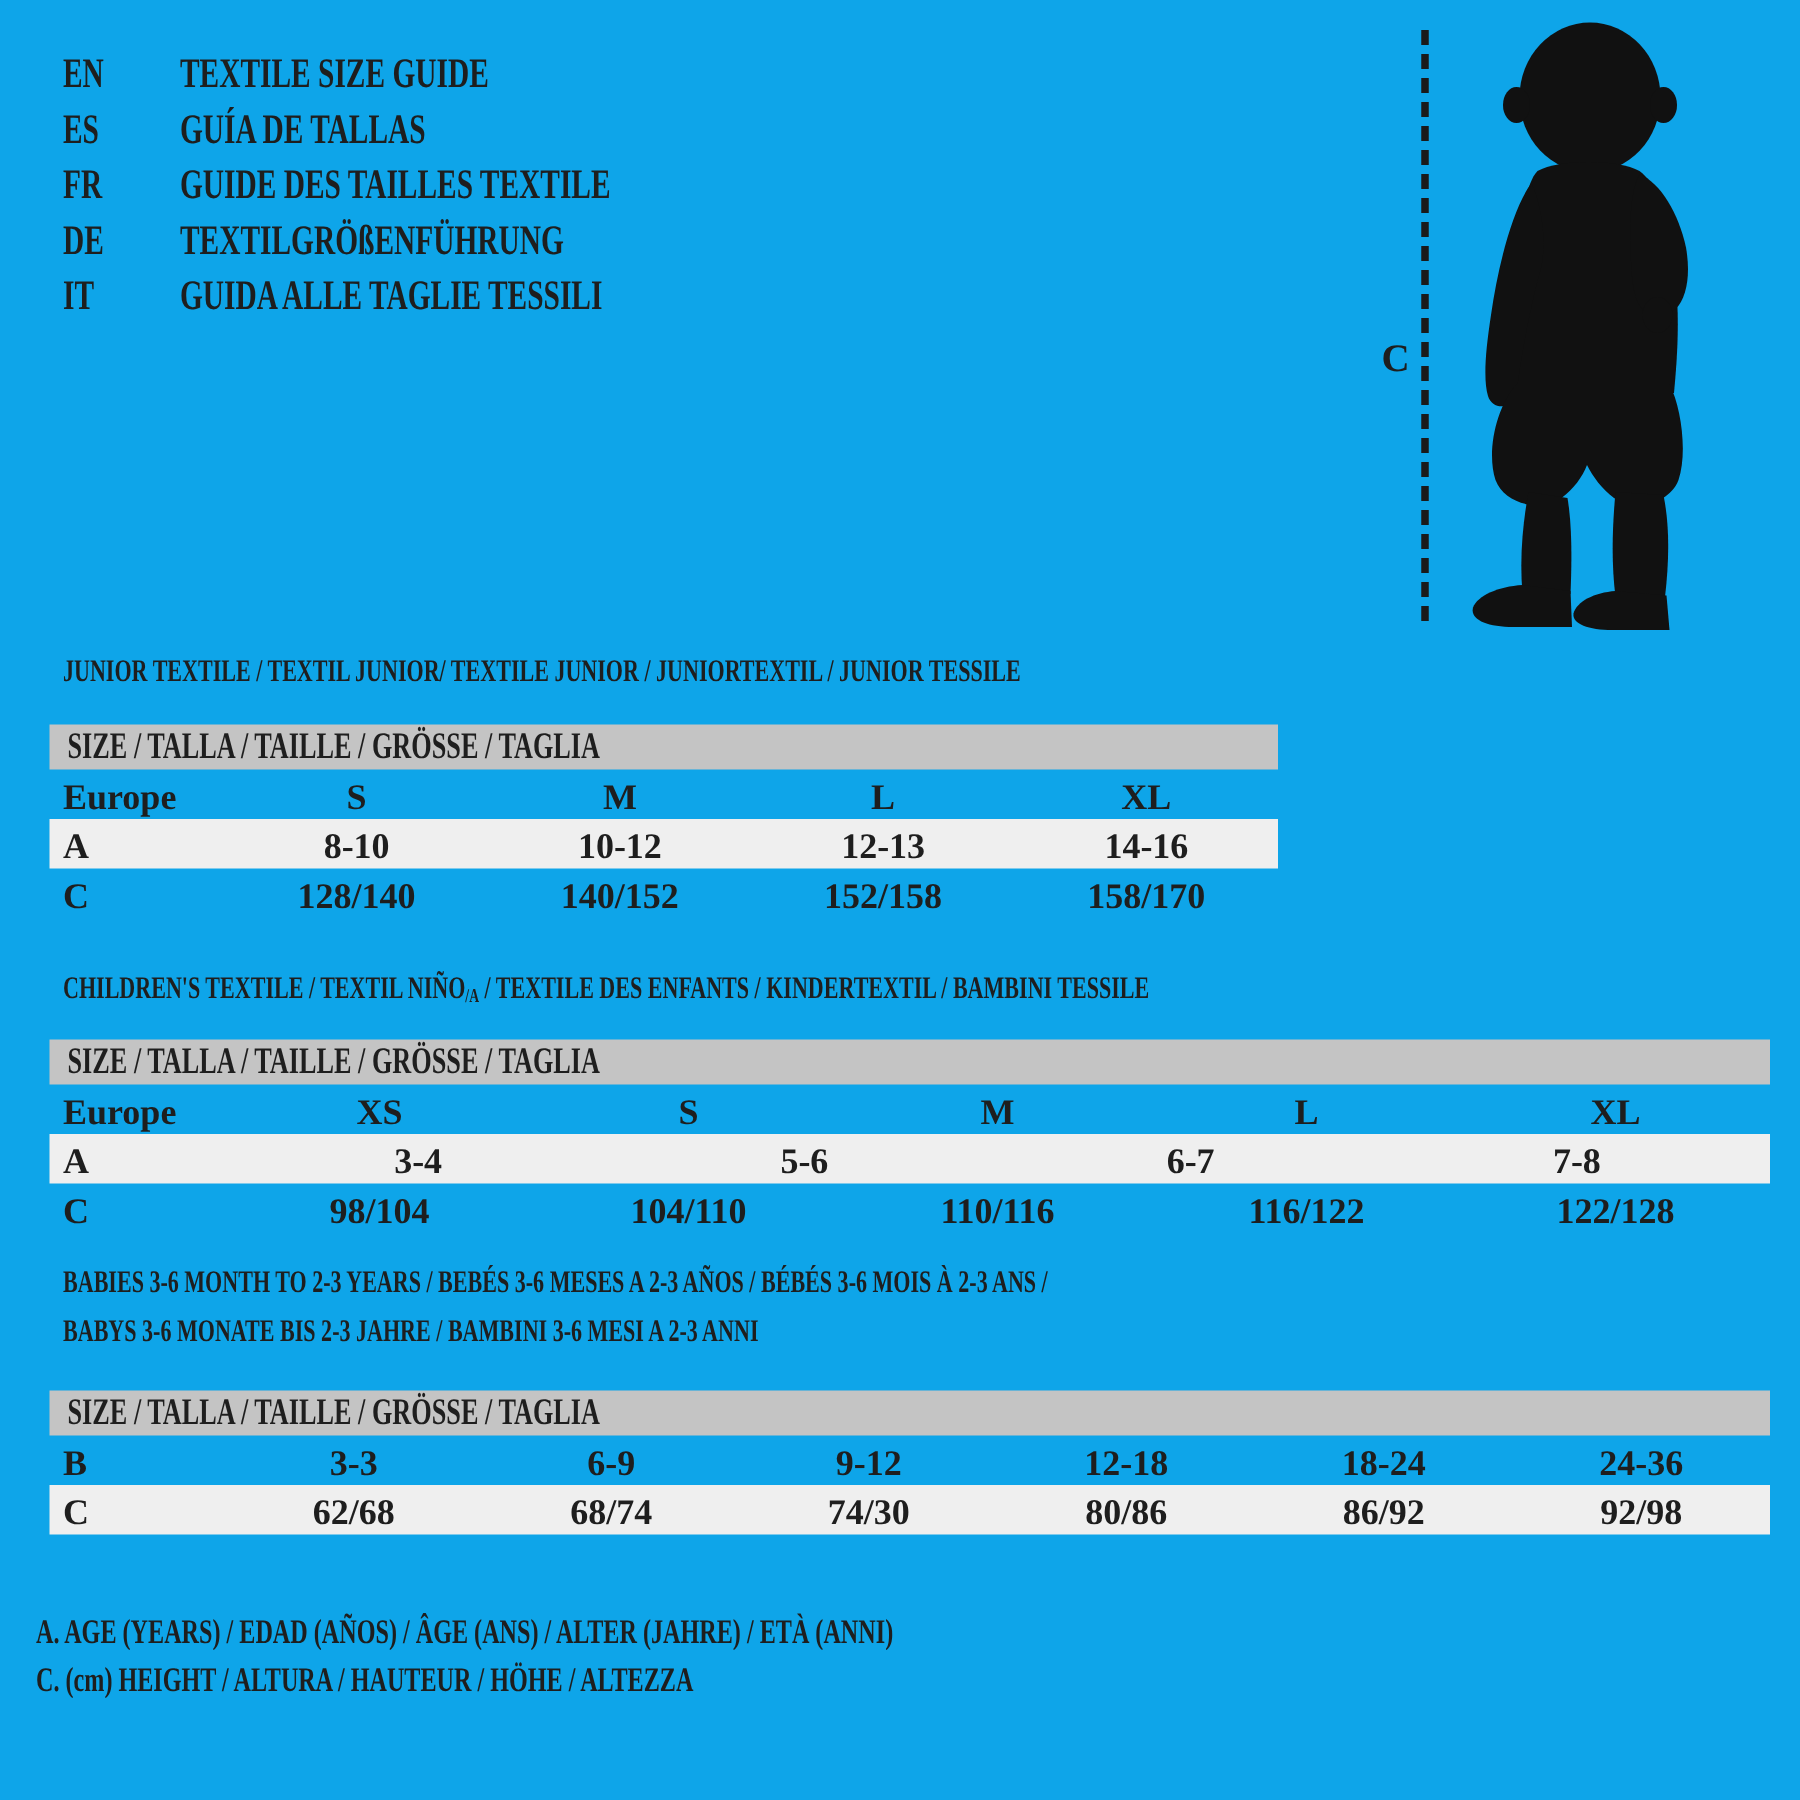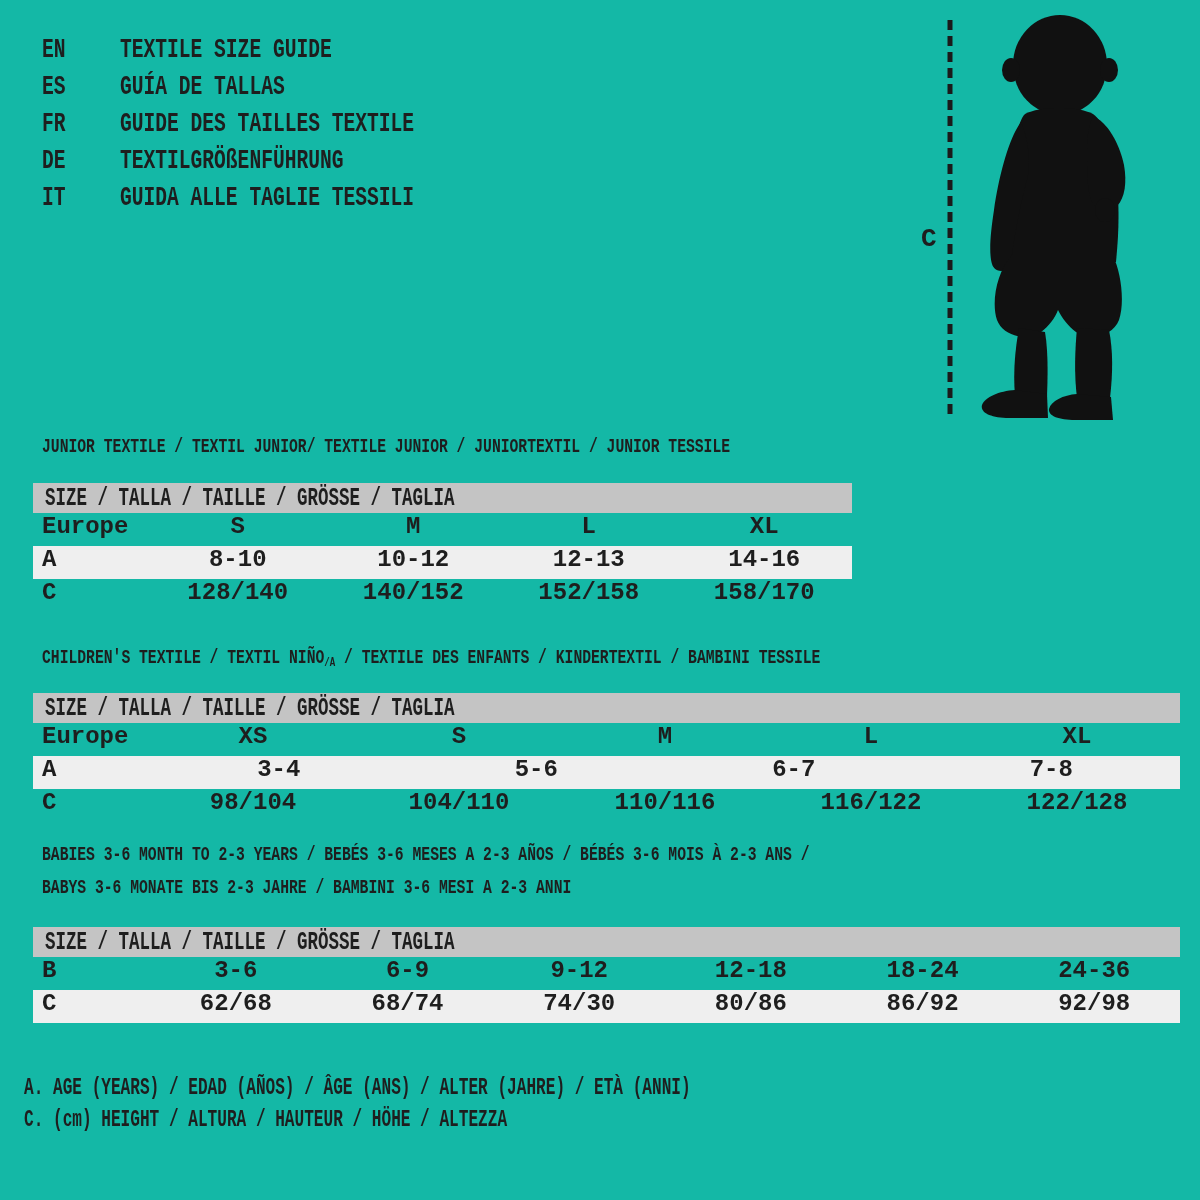--- a/index.html
+++ b/index.html
@@ -1,18 +1,18 @@
 <!DOCTYPE html>
 <html><head>
 <meta charset="utf-8">
 <style>
   html,body{margin:0;padding:0;background:#ffffff;}
   .canvas{
-    position:relative;width:1200px;height:1200px;background:#14b8a6;
-    font-family:Liberation Mono, monospace;font-weight:700;color:#1e1e1e;
+    position:relative;width:1200px;height:1200px;background:#0ea5e9;
+    font-family:Liberation Serif, serif;font-weight:700;color:#1e1e1e;
     overflow:hidden;
   }
   
   .cx{display:inline-block;transform:scaleX(.70);transform-origin:0 50%;white-space:nowrap;}
 
   
   .lang-block{position:absolute;left:42px;top:31px;}
   .lang-row{display:flex;height:37px;align-items:center;font-size:28px;}
   .lang-code{width:78px;}
 
@@ -23,21 +23,21 @@
 
   
   .sec-title{position:absolute;left:42px;font-size:21px;line-height:26px;}
   .sec-title.two-line{line-height:33px;}
   .subscript{font-size:0.62em;vertical-align:-0.22em;}
 
   
   .table{position:absolute;left:33px;}
   .thead{height:30px;background:#c4c4c4;display:flex;align-items:center;
          padding-left:12px;font-size:25px;box-sizing:border-box;}
-  .trow{height:33px;display:flex;align-items:flex-start;font-size:24px;}
+  .trow{height:33px;display:flex;align-items:flex-end;font-size:24px;}
   .trow.alt{background:#efefef;}
   .tlabel{width:117px;padding-left:9px;box-sizing:border-box;}
   .tcell{flex:1;text-align:center;}
 
   
   .legend{position:absolute;left:24px;top:1072px;}
   .legend-line{height:32px;display:flex;align-items:center;font-size:23px;}
 </style>
 </head>
 <body>
@@ -153,21 +153,21 @@
   <div class="sec-title two-line" style="top:838px;">
     <div><span class="cx">BABIES 3-6 MONTH TO 2-3 YEARS / BEBÉS 3-6 MESES A 2-3 AÑOS / BÉBÉS 3-6 MOIS À 2-3 ANS /</span></div>
     <div><span class="cx">BABYS 3-6 MONATE BIS 2-3 JAHRE / BAMBINI 3-6 MESI A 2-3 ANNI</span></div>
   </div>
   <div class="table" style="top:927px;width:1147px;">
     <div class="thead">
       <span class="cx">SIZE / TALLA / TAILLE / GRÖSSE / TAGLIA</span>
     </div>
     <div class="trow">
       <div class="tlabel">B</div>
-      <div class="tcell">3-6</div>
+      <div class="tcell">3-3</div>
       <div class="tcell">6-9</div>
       <div class="tcell">9-12</div>
       <div class="tcell">12-18</div>
       <div class="tcell">18-24</div>
       <div class="tcell">24-36</div>
     </div>
     <div class="trow alt">
       <div class="tlabel">C</div>
       <div class="tcell">62/68</div>
       <div class="tcell">68/74</div>

